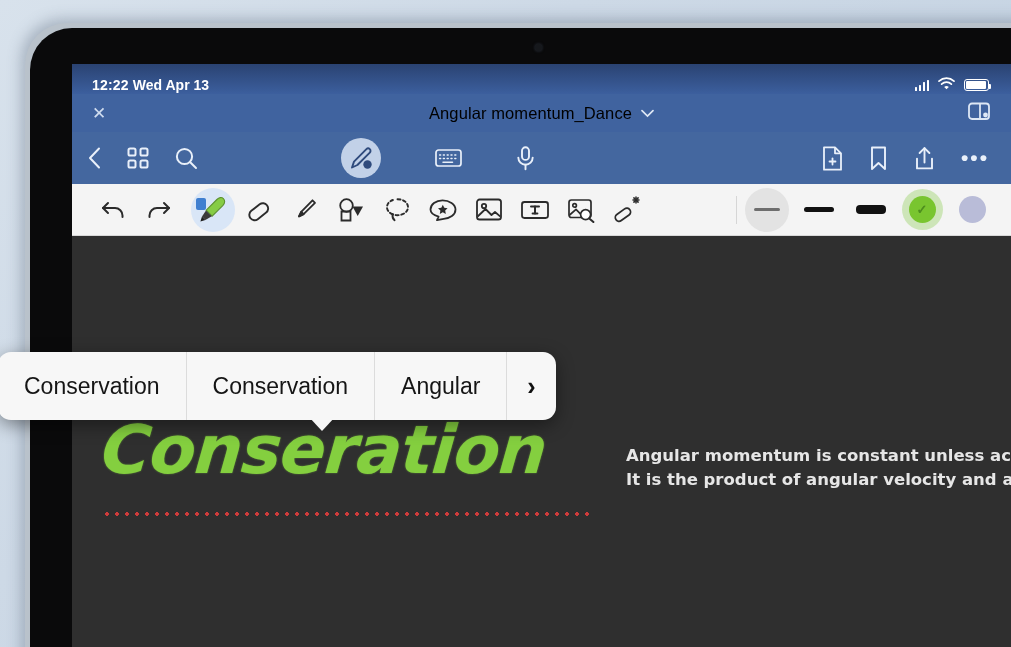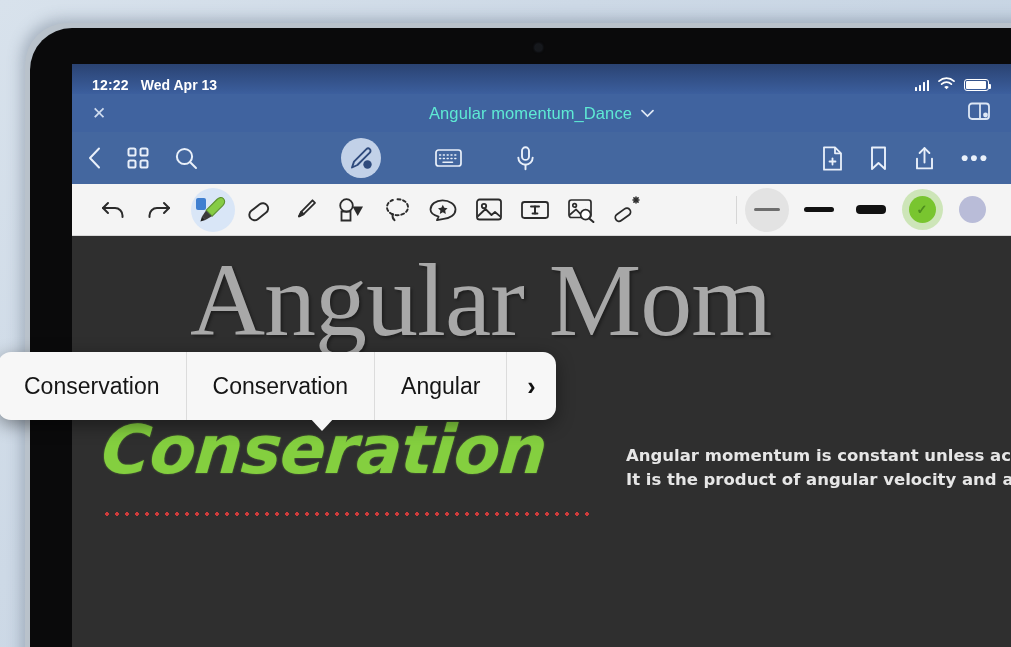--- a/index.html
+++ b/index.html
@@ -55,21 +55,21 @@
     padding: 12px 22px 0 20px;
     color: #fff;
     position: relative;
   }
   #status-bar::after{
     content:""; position:absolute; inset:0;
     background: linear-gradient(180deg, rgba(20,32,60,.45), rgba(255,255,255,0));
     pointer-events:none;
   }
   .status-time { font-size: 14px; font-weight: bold; letter-spacing: .2px; z-index:1;}
-  .status-date { font-size: 14px; font-weight: bold; margin-left: 12px; z-index:1;}
+  .status-date { font-size: 14px; font-weight: bold; margin-left: 4px; z-index:1;}
   .status-right { margin-left: auto; display: flex; align-items: center; gap: 9px; z-index:1;}
   .sig-bars { display: flex; align-items: flex-end; gap: 1.5px; height: 11px; }
   .sig-bars i { display:block; width: 2.5px; background: #fff; border-radius: .5px; }
   .sig-bars i:nth-child(1){height:4px} .sig-bars i:nth-child(2){height:6px}
   .sig-bars i:nth-child(3){height:8.5px} .sig-bars i:nth-child(4){height:11px}
   .batt { width: 25px; height: 12px; border: 1.6px solid #fff; border-radius: 3px; position: relative; }
   .batt::before{content:"";position:absolute;left:1.3px;top:1.3px;bottom:1.3px;right:2.5px;background:#fff;border-radius:1px;}
   .batt::after{content:"";position:absolute;right:-3.4px;top:3.5px;width:2px;height:5px;background:#fff;border-radius:0 1px 1px 0;}
 
   
@@ -78,21 +78,21 @@
     background: #40639f;
     display: flex; align-items: center;
     padding: 0 20px;
     position: relative;
   }
   .doc-title-wrap {
     position: absolute; left: 0; right: 0;
     display: flex; align-items: center; justify-content: center;
     gap: 9px; pointer-events: none;
   }
-  .doc-title { color: #5eead4; font-size: 16.5px; letter-spacing: .1px; pointer-events:auto;}
+  .doc-title { color: #000000; font-size: 16.5px; letter-spacing: .1px; pointer-events:auto;}
   .close-x { color: #cfdcef; font-size: 17px; line-height: 1; z-index: 2; }
   .split-btn { margin-left: auto; z-index: 2; }
 
   
   #nav-bar {
     height: 52px;
     background: #44679f;
     display: flex; align-items: center;
     padding: 0 22px 0 16px;
     gap: 0;
@@ -481,21 +481,20 @@
               <span class="check">✓</span>
             </span>
         </span>
         <span class="color-btn">
           <span class="swatch" id="sw-purple" style="background: rgb(185, 188, 216);"></span>
         </span>
       </div>
     </div>
 
     <div id="canvas" style="background: rgb(47, 47, 47);">
-      <div id="bg-title">Angular Mom</div>
       <div id="hand-word">Conseration</div>
       <div id="spell-underline"></div>
       <div id="body-text">
         <span>Angular momentum is constant unless acte</span><br>
         <span>It is the product of angular velocity and an</span>
       </div>
     </div>
 
   </div>
 

